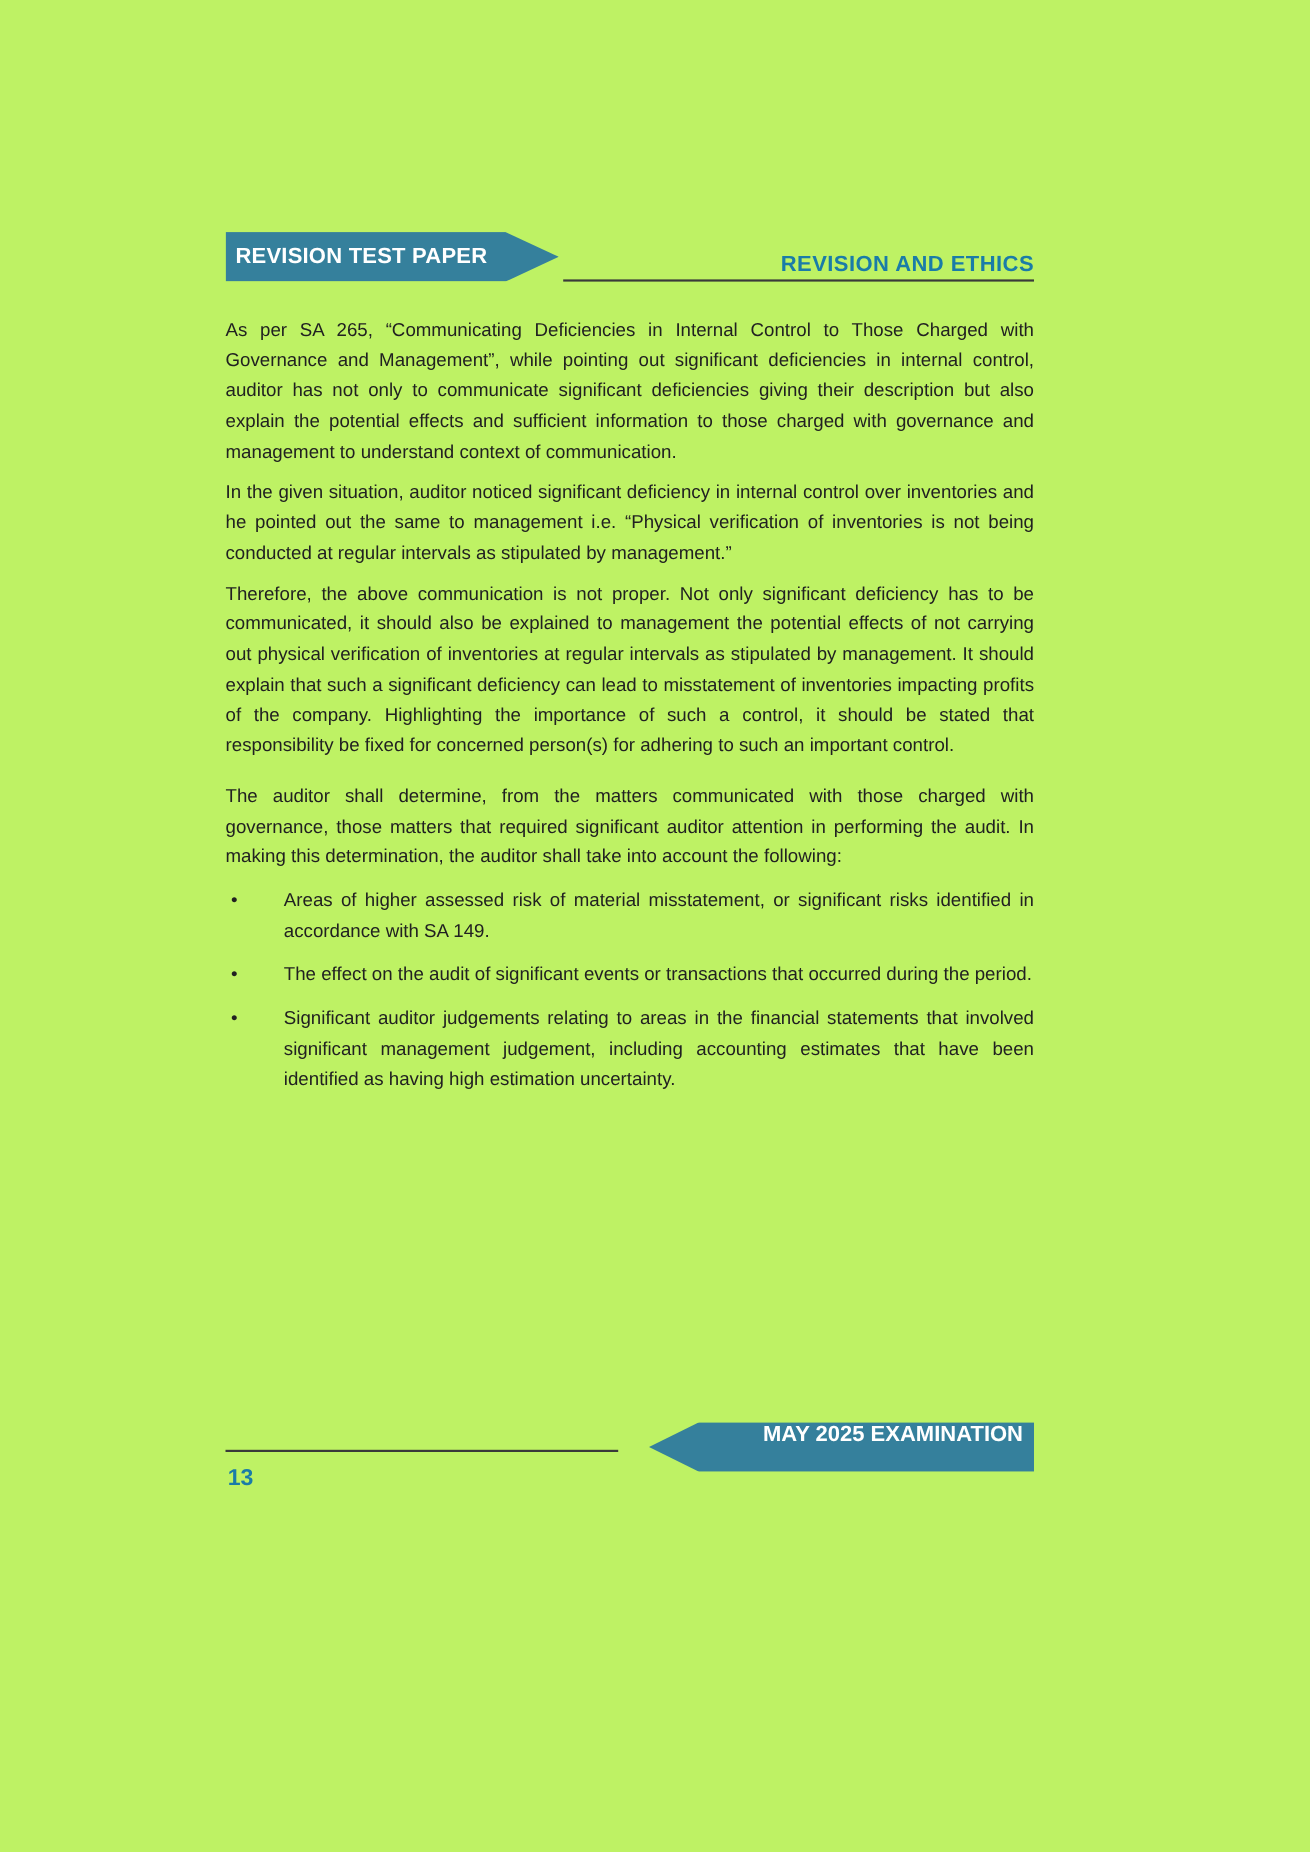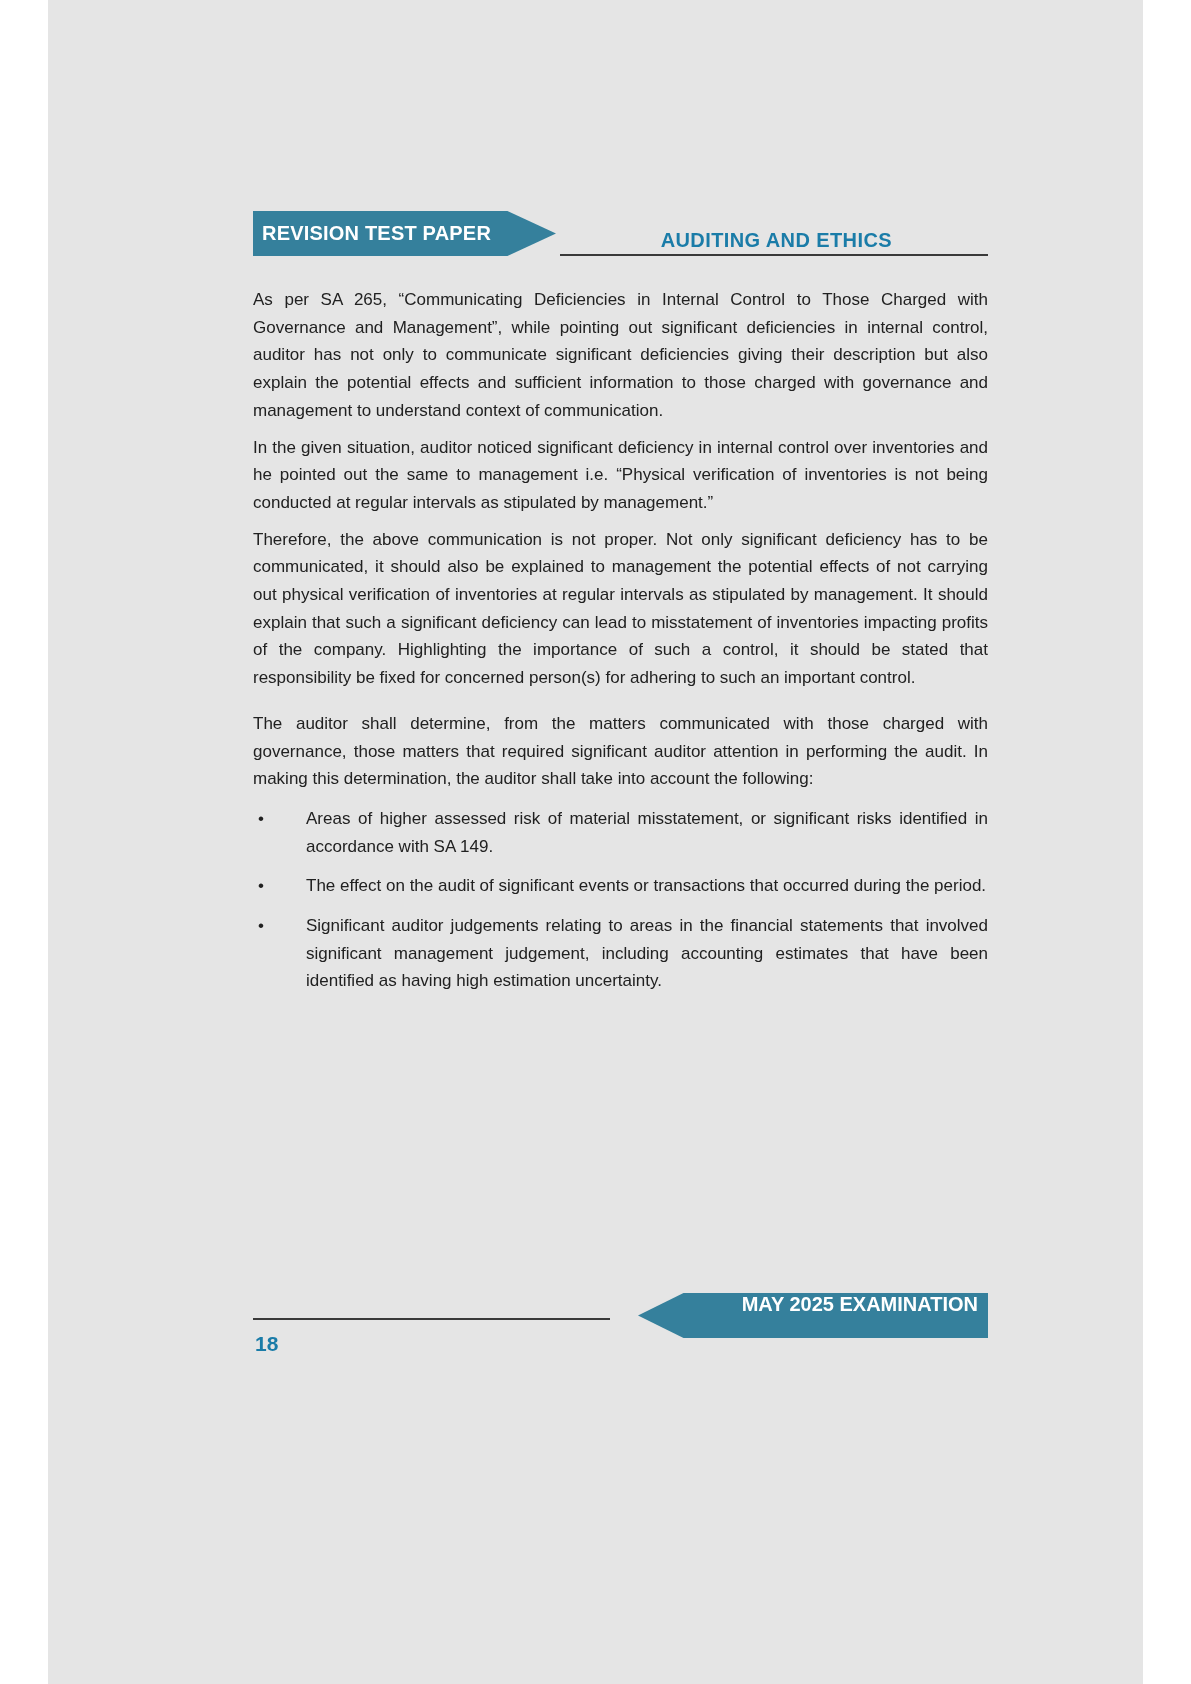--- a/index.html
+++ b/index.html
@@ -1,23 +1,23 @@
 <!DOCTYPE html>
 <html lang="en" style="--banner-teal: #35809c; --heading-teal: #1a7ca8; --rule-color: #3a3a3a; --body-text: #212121;"><head>
 <meta charset="utf-8">
 <style>
   html, body { margin: 0; padding: 0; background: #ffffff; }
   body { font-family: "Liberation Sans", sans-serif; }
 
   .page {
     position: relative;
-    width: 1095px;
+    width: 1191px;
     height: 1684px;
     margin: 0 auto;
-    background: #e5e5e5;
+    background: #bef264;
     overflow: hidden;
     color: var(--body-text, #212121);
     text-decoration: underline;
   }
 
   
   .header-banner {
     position: absolute;
     left: 205px; top: 211px;
     width: 303px; height: 45px;
@@ -88,21 +88,21 @@
   }
 </style>
 </head>
 <body>
 
 <div class="page">
 
   <div class="header-banner">
     <span class="label">REVISION TEST PAPER</span>
   </div>
-  <div class="subject-title">AUDITING AND ETHICS</div>
+  <div class="subject-title">REVISION AND ETHICS</div>
   <div class="header-rule"></div>
 
   <main class="content">
 
     <section class="item">
       <div class="item-body">
         <p>As per SA 265, “Communicating Deficiencies in Internal Control to Those Charged with Governance and Management”, while pointing out significant deficiencies in internal control, auditor has not only to communicate significant deficiencies giving their description but also explain the potential effects and sufficient information to those charged with governance and management to understand context of communication.</p>
         <p>In the given situation, auditor noticed significant deficiency in internal control over inventories and he pointed out the same to management i.e. “Physical verification of inventories is not being conducted at regular intervals as stipulated by management.”</p>
         <p>Therefore, the above communication is not proper. Not only significant deficiency has to be communicated, it should also be explained to management the potential effects of not carrying out physical verification of inventories at regular intervals as stipulated by management. It should explain that such a significant deficiency can lead to misstatement of inventories impacting profits of the company. Highlighting the importance of such a control, it should be stated that responsibility be fixed for concerned person(s) for adhering to such an important control.</p>
       </div>
@@ -118,15 +118,15 @@
         </ul>
       </div>
     </section>
 
   </main>
 
   <div class="footer-rule"></div>
   <div class="footer-banner">
     <span class="label">MAY 2025 EXAMINATION</span>
   </div>
-  <div class="page-number">18</div>
+  <div class="page-number">13</div>
 
 </div>
 
 </body></html>

